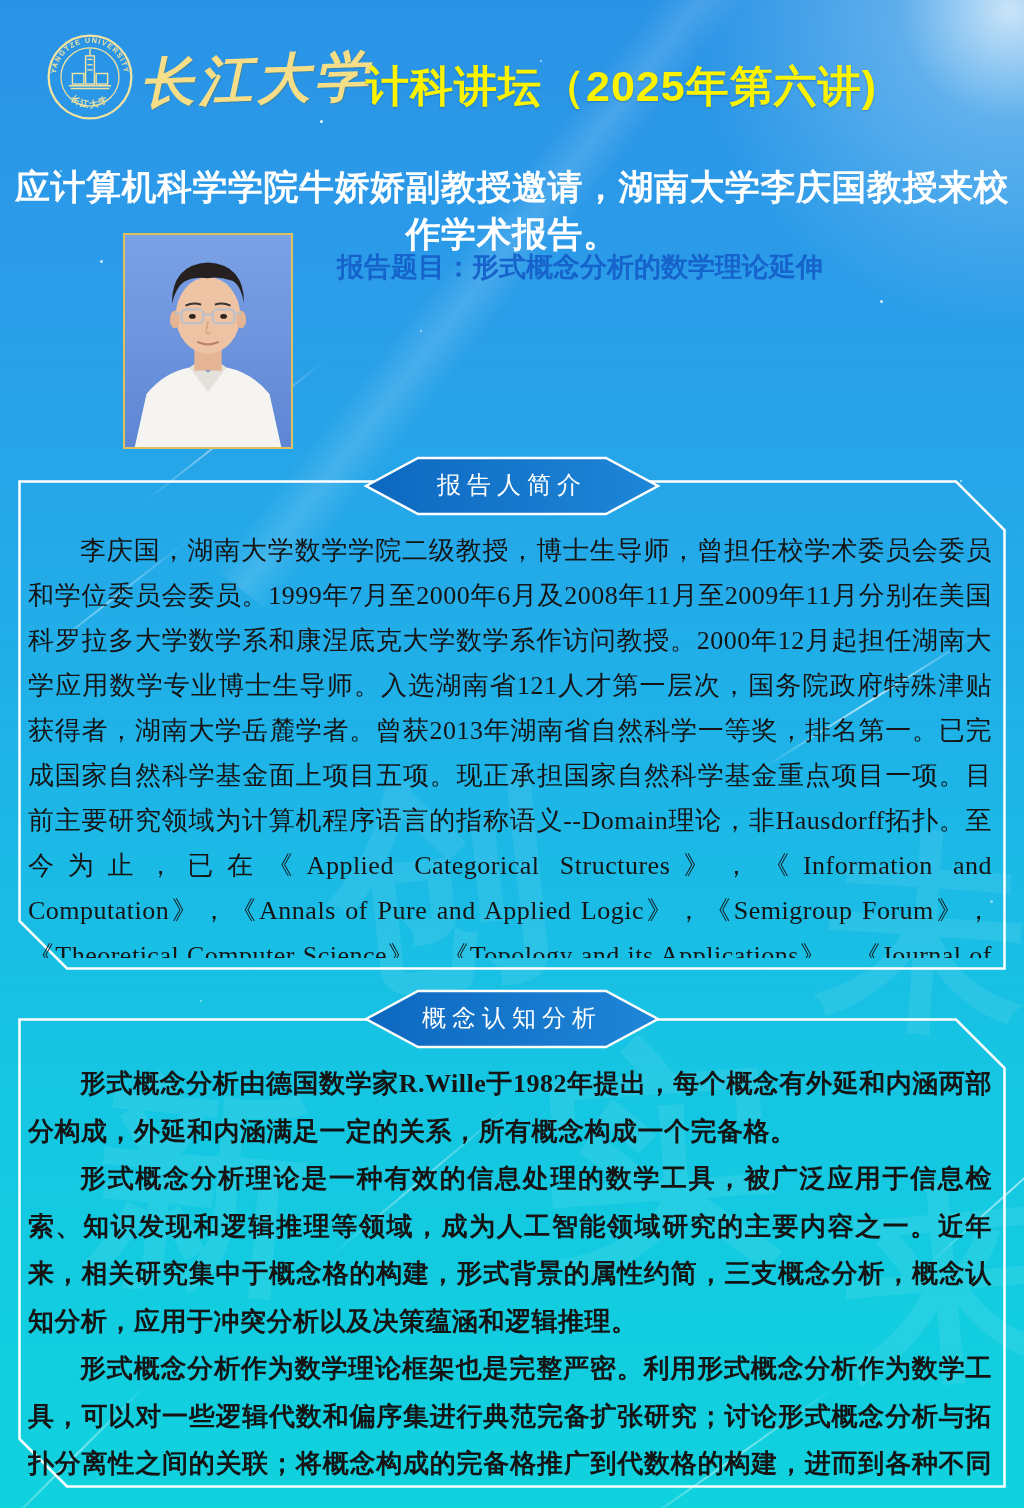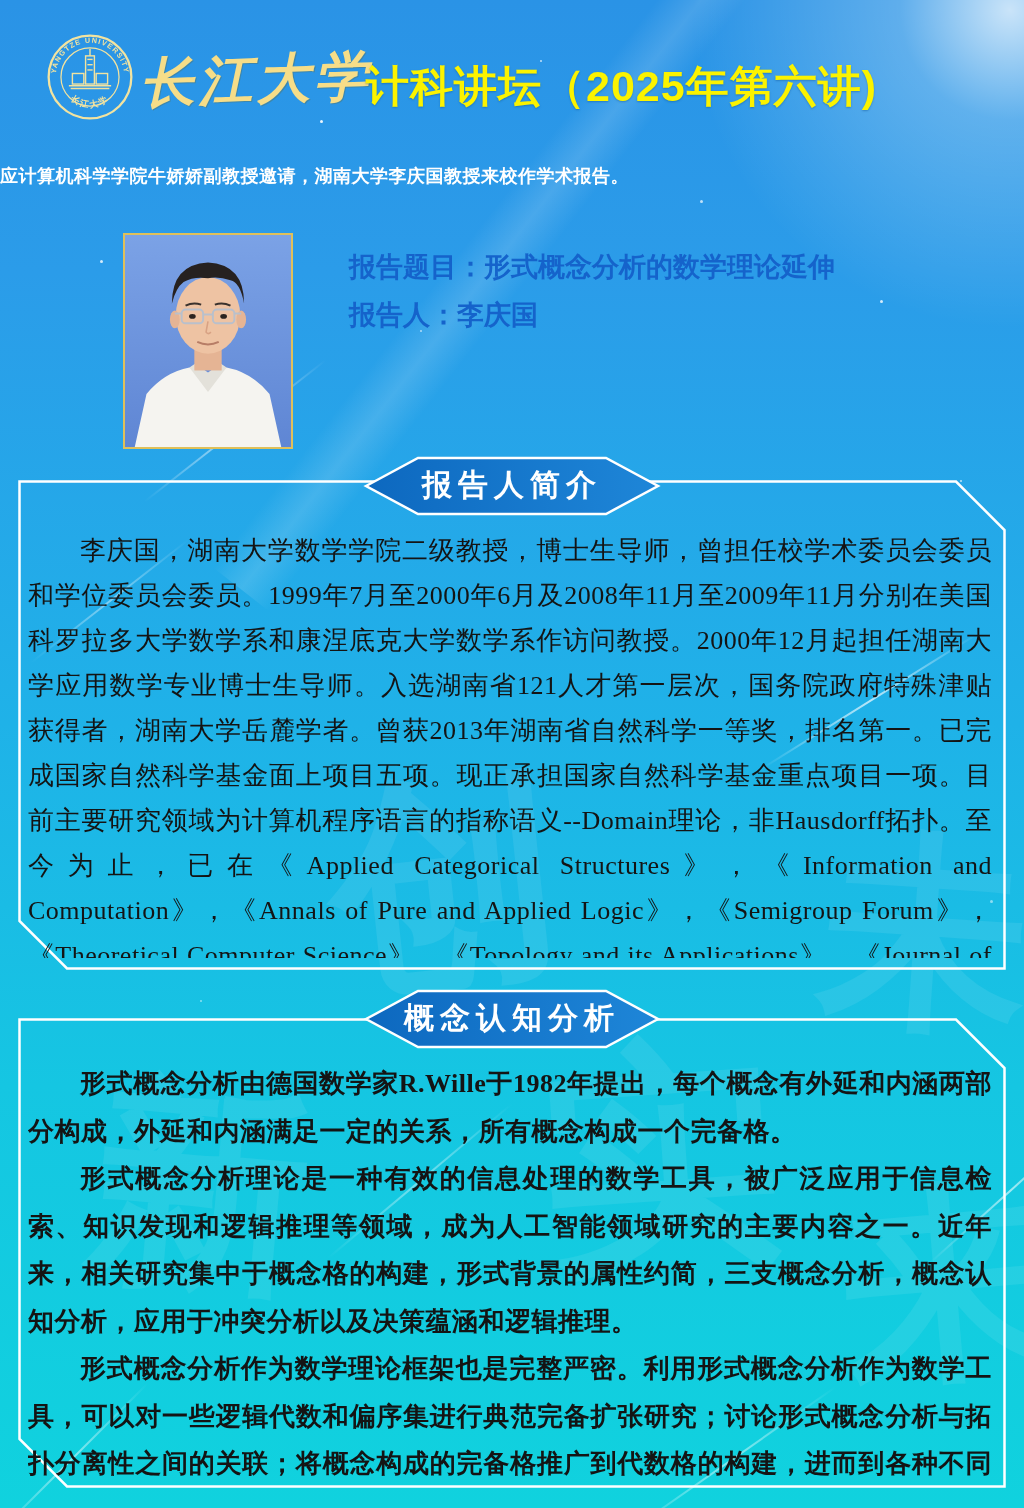--- a/index.html
+++ b/index.html
@@ -43,43 +43,43 @@
     text-shadow:1px 1px 0 rgba(120,90,0,.25);
   }
   .forum-title{
     position:absolute;left:366px;top:58px;
     font-size:43px;font-weight:800;color:#fbf300;
     letter-spacing:1px;white-space:nowrap;
     text-shadow:0 1px 2px rgba(0,60,120,.35);
   }
   .announcement{
     position:absolute;left:0;top:164px;width:1024px;
-    font-size:18px;font-weight:bold;color:#ffffff;
+    text-align:center;font-size:35px;font-weight:bold;color:#ffffff;
     letter-spacing:.5px;
   }
   
   .photo{
     position:absolute;left:123px;top:233px;width:170px;height:216px;
     border:2px solid #dfc05a;box-sizing:border-box;background:#6e95dc;
   }
   .photo svg{display:block;width:100%;height:100%;}
   .details{
     position:absolute;left:337px;top:243px;width:660px;
-    font-size:27px;font-weight:bold;color:#1563cb;margin-left:12px;
+    font-size:27px;font-weight:bold;color:#1563cb;
   }
   .details .row{height:48px;line-height:48px;white-space:nowrap;}
   
   .box-border{position:absolute;left:18px;}
   .badge{
     position:absolute;left:362px;width:300px;height:62px;
   }
   .badge .badge-label{
     position:absolute;left:0;top:0;width:300px;height:60px;
     display:flex;align-items:center;justify-content:center;
-    color:#fff;font-size:30px;font-weight:bold;letter-spacing:6px;
+    color:#fff;font-size:24px;font-weight:normal;letter-spacing:6px;
   }
   .box-text{
     position:absolute;left:28px;width:964px;
     color:#141414;
     font-family:"Liberation Serif",serif;
     font-size:26px;text-align:justify;letter-spacing:.5px;
     overflow:hidden;
   }
   .box-text p{margin:0;text-indent:2em;}
   #bio-text{top:528px;line-height:45px;height:430px;}
@@ -181,21 +181,20 @@
       <ellipse cx="69" cy="83" rx="3.4" ry="2.4" fill="#2c2420"></ellipse>
       <ellipse cx="101" cy="83" rx="3.4" ry="2.4" fill="#2c2420"></ellipse>
 
       <path d="M85,88 L83,99 Q85,102 88,99" stroke="#d8a284" stroke-width="1.6" fill="none"></path>
       <path d="M74,109 Q85,114 96,109" stroke="#b77d66" stroke-width="2" fill="none"></path>
     </svg>
   </div>
 
   <div class="details">
     <div class="row"><span>报告题目：</span><span>形式概念分析的数学理论延伸</span></div>
-    <div class="row"><span>报告人：</span><span>李庆国</span></div>
   </div>
 
   <svg class="box-border" style="top:480px" width="988" height="490" viewBox="0 0 988 490">
     <polygon points="1.5,1.5 938,1.5 986.5,50 986.5,488.5 49,488.5 1.5,441" fill="none" stroke="#ffffff" stroke-width="2.5"></polygon>
   </svg>
   <div class="badge" style="top:455px">
     <svg width="300" height="62" viewBox="0 0 300 62">
       <defs>
         <linearGradient id="bdg1" x1="0" y1="0" x2="1" y2="0">
           <stop offset="0" stop-color="#0d68bf"></stop>

